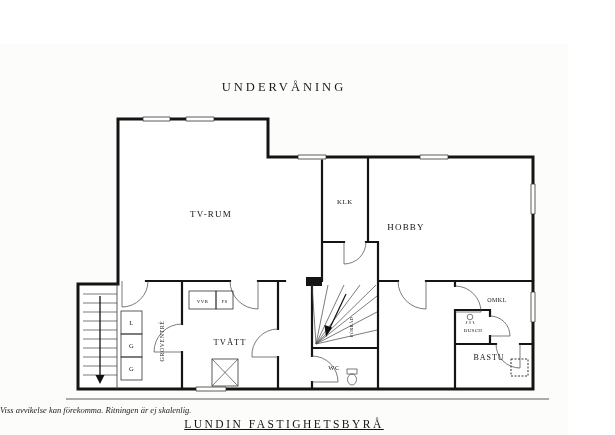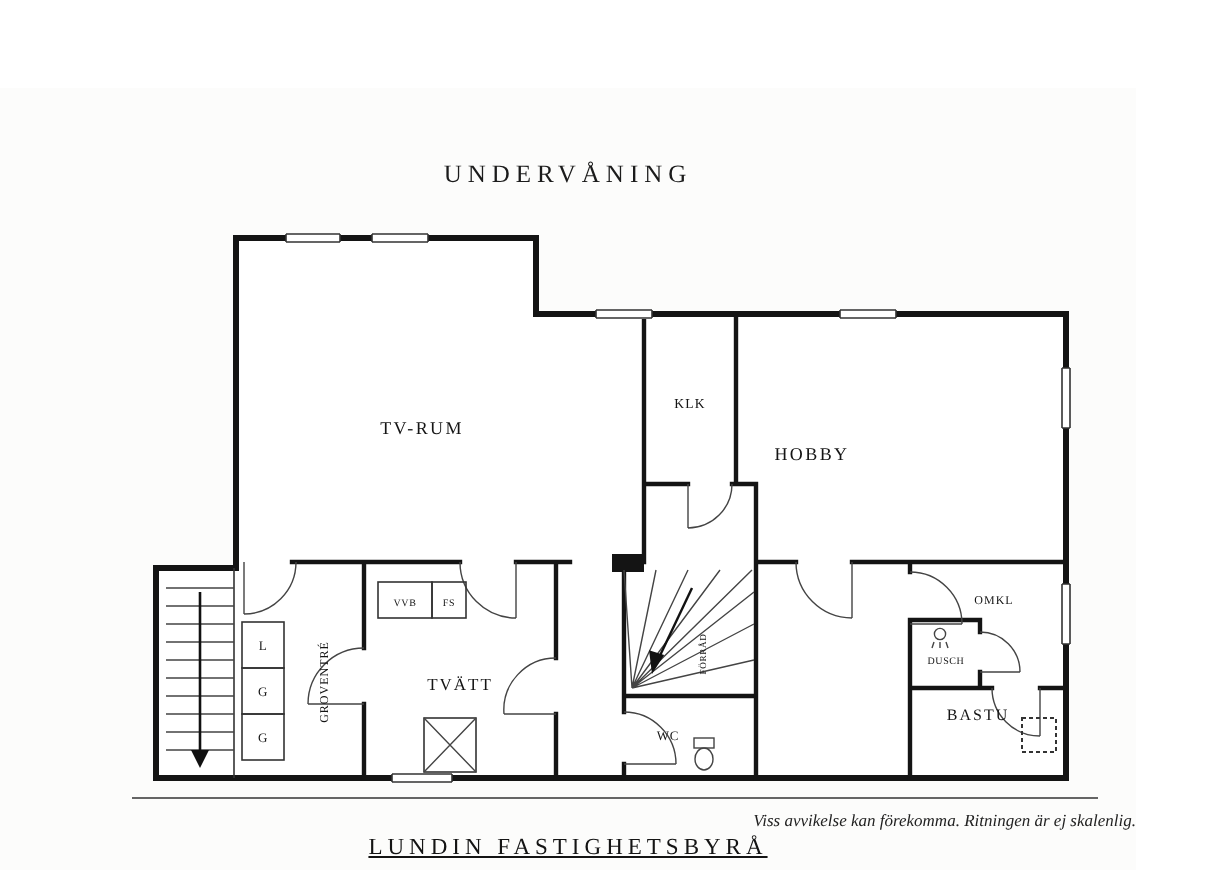--- a/index.html
+++ b/index.html
@@ -7,21 +7,21 @@
     position:relative;width:568px;height:435px;
     background:#fcfcfb;overflow:hidden;
     font-family:"Liberation Serif",serif;color:#1b1b1b;margin-top:44px;
   }
   .title{
     position:absolute;top:36px;left:0;width:100%;text-align:center;
     font-size:12.5px;letter-spacing:3px;font-weight:400;
   }
   .plan-svg{position:absolute;top:0;left:0;}
   .disclaimer{
-    position:absolute;top:361px;left:0;width:100%;text-align:right;
+    position:absolute;top:361px;left:0;width:100%;text-align:left;
     font-style:italic;font-size:8.5px;color:#222;
   }
   .agency{
     position:absolute;top:374px;left:0;width:100%;text-align:center;
     font-size:11.5px;letter-spacing:2.5px;color:#141414;text-decoration:underline;
   }
   .lbl{font-family:"Liberation Serif",serif;fill:#151515;text-anchor:middle;}
   .l9{font-size:9px;letter-spacing:1.2px;}
   .l85{font-size:8.5px;letter-spacing:1px;}
   .l8{font-size:8px;letter-spacing:1px;}

